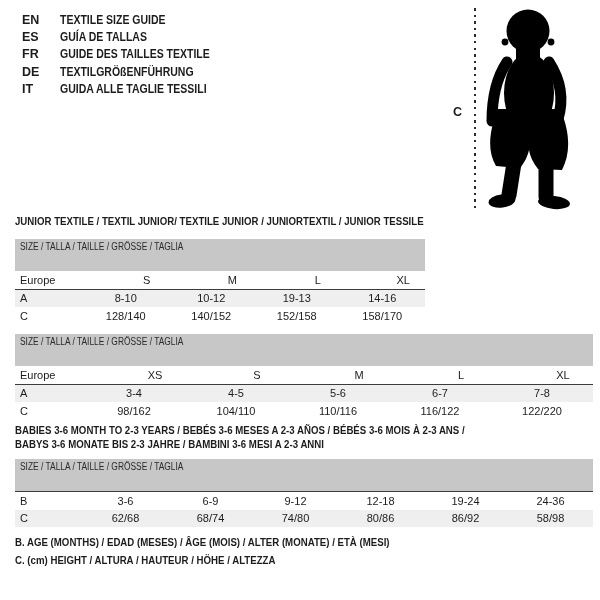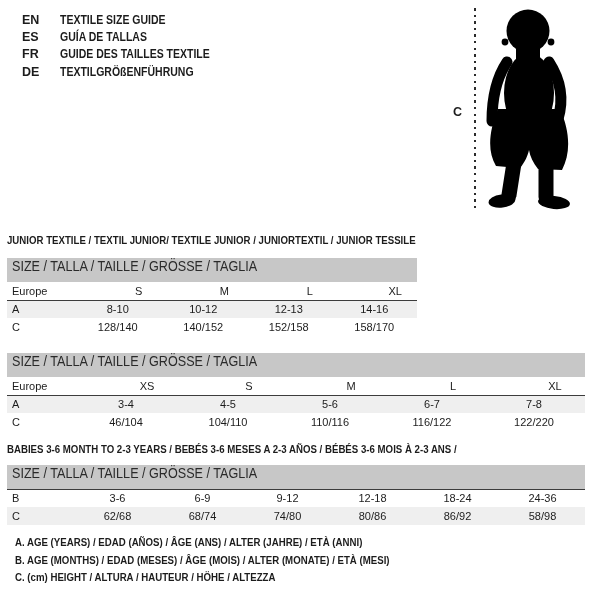--- a/index.html
+++ b/index.html
@@ -18,26 +18,26 @@
   .lang-row{display:flex;height:17.3px;align-items:center;font-weight:bold;font-size:12.5px;}
   .lang-code{width:38px;flex:0 0 38px;}
 
   
   .dash-line{position:absolute;left:474px;top:8px;width:2px;height:202px;
              background:repeating-linear-gradient(to bottom,#2b2b2b 0 2.5px,transparent 2.5px 6.6px);}
   .c-label{position:absolute;left:453px;top:105px;font-weight:bold;font-size:12.5px;}
   .baby-svg{position:absolute;left:484px;top:5px;}
 
   
-  .tbl{position:absolute;left:7px;margin-top:19px;}
+  .tbl{position:absolute;left:15px;}
   .ttl{font-weight:bold;font-size:11.5px;height:13px;line-height:13px;white-space:nowrap;}
   .ttl2{font-weight:bold;font-size:11.5px;line-height:13.5px;white-space:nowrap;}
   .sub{font-size:7.5px;vertical-align:-2px;}
-  .band{height:24px;line-height:15px;background:var(--band);padding-left:5px;
-        font-size:15px;color:#2a2a2a;}
+  .band{height:32px;line-height:15px;background:var(--band);padding-left:5px;
+        font-size:10px;color:#2a2a2a;}
   .band.dark{border-bottom:1px solid var(--rule);}
   .trow{display:flex;height:17.5px;align-items:center;font-size:11px;}
   .trow.hdr{border-bottom:1px solid var(--rule);gap:42px;}
   .trow.alt{background:var(--alt);}
   .cell{overflow:hidden;}
   .lab{width:63px;flex:0 0 63px;padding-left:5px;}
   .val{flex:1;text-align:center;}
 
   #t1{top:215px;width:410px;}
   #t1 .band{margin-top:11px;}
@@ -65,20 +65,24 @@
       <span class="cond">GUÍA DE TALLAS</span>
     </div>
     <div class="lang-row">
       <span class="lang-code">FR</span>
       <span class="cond">GUIDE DES TAILLES TEXTILE</span>
     </div>
     <div class="lang-row">
       <span class="lang-code">DE</span>
       <span class="cond">TEXTILGRÖßENFÜHRUNG</span>
     </div>
+    <div class="lang-row">
+      <span class="lang-code">IT</span>
+      <span class="cond">GUIDA ALLE TAGLIE TESSILI</span>
+    </div>
   </div>
 
   <span class="c-label">C</span>
   <div class="dash-line"></div>
   <svg class="baby-svg" width="106" height="207" viewBox="0 0 106 207" xmlns="http://www.w3.org/2000/svg">
     <g fill="#000000">
       <circle cx="44" cy="26" r="21.5"></circle>
       <circle cx="21" cy="37" r="3.4"></circle>
       <circle cx="67" cy="37" r="3.4"></circle>
       <rect x="32" y="42" width="24" height="14"></rect>
@@ -100,21 +104,21 @@
       <div class="cell lab">Europe</div>
       <div class="cell val">S</div>
       <div class="cell val">M</div>
       <div class="cell val">L</div>
       <div class="cell val">XL</div>
     </div>
     <div class="trow alt">
       <div class="cell lab">A</div>
       <div class="cell val">8-10</div>
       <div class="cell val">10-12</div>
-      <div class="cell val">12-13</div>
+      <div class="cell val">19-13</div>
       <div class="cell val">14-16</div>
     </div>
     <div class="trow">
       <div class="cell lab">C</div>
       <div class="cell val">128/140</div>
       <div class="cell val">140/152</div>
       <div class="cell val">152/158</div>
       <div class="cell val">158/170</div>
     </div>
   </section>
@@ -132,50 +136,50 @@
     <div class="trow alt">
       <div class="cell lab">A</div>
       <div class="cell val">3-4</div>
       <div class="cell val">4-5</div>
       <div class="cell val">5-6</div>
       <div class="cell val">6-7</div>
       <div class="cell val">7-8</div>
     </div>
     <div class="trow">
       <div class="cell lab">C</div>
-      <div class="cell val">46/104</div>
+      <div class="cell val">98/162</div>
       <div class="cell val">104/110</div>
       <div class="cell val">110/116</div>
       <div class="cell val">116/122</div>
       <div class="cell val">122/220</div>
     </div>
   </section>
 
   <section class="tbl" id="t3">
     <div class="ttl2"><span class="cond">BABIES 3-6 MONTH TO 2-3 YEARS / BEBÉS 3-6 MESES A 2-3 AÑOS / BÉBÉS 3-6 MOIS À 2-3 ANS /</span></div>
+    <div class="ttl2"><span class="cond">BABYS 3-6 MONATE BIS 2-3 JAHRE / BAMBINI 3-6 MESI A 2-3 ANNI</span></div>
     <div class="band dark"><span class="cond">SIZE / TALLA / TAILLE / GRÖSSE / TAGLIA</span></div>
     <div class="trow">
       <div class="cell lab">B</div>
       <div class="cell val">3-6</div>
       <div class="cell val">6-9</div>
       <div class="cell val">9-12</div>
       <div class="cell val">12-18</div>
-      <div class="cell val">18-24</div>
+      <div class="cell val">19-24</div>
       <div class="cell val">24-36</div>
     </div>
     <div class="trow alt">
       <div class="cell lab">C</div>
       <div class="cell val">62/68</div>
       <div class="cell val">68/74</div>
       <div class="cell val">74/80</div>
       <div class="cell val">80/86</div>
       <div class="cell val">86/92</div>
       <div class="cell val">58/98</div>
     </div>
   </section>
 
   <div class="legend">
-    <div class="legend-line"><span class="cond">A. AGE (YEARS) / EDAD (AÑOS) / ÂGE (ANS) / ALTER (JAHRE) / ETÀ (ANNI)</span></div>
     <div class="legend-line"><span class="cond">B. AGE (MONTHS) / EDAD (MESES) / ÂGE (MOIS) / ALTER (MONATE) / ETÀ (MESI)</span></div>
     <div class="legend-line"><span class="cond">C. (cm) HEIGHT / ALTURA / HAUTEUR / HÖHE / ALTEZZA</span></div>
   </div>
 
 </div>
 
 </body></html>

